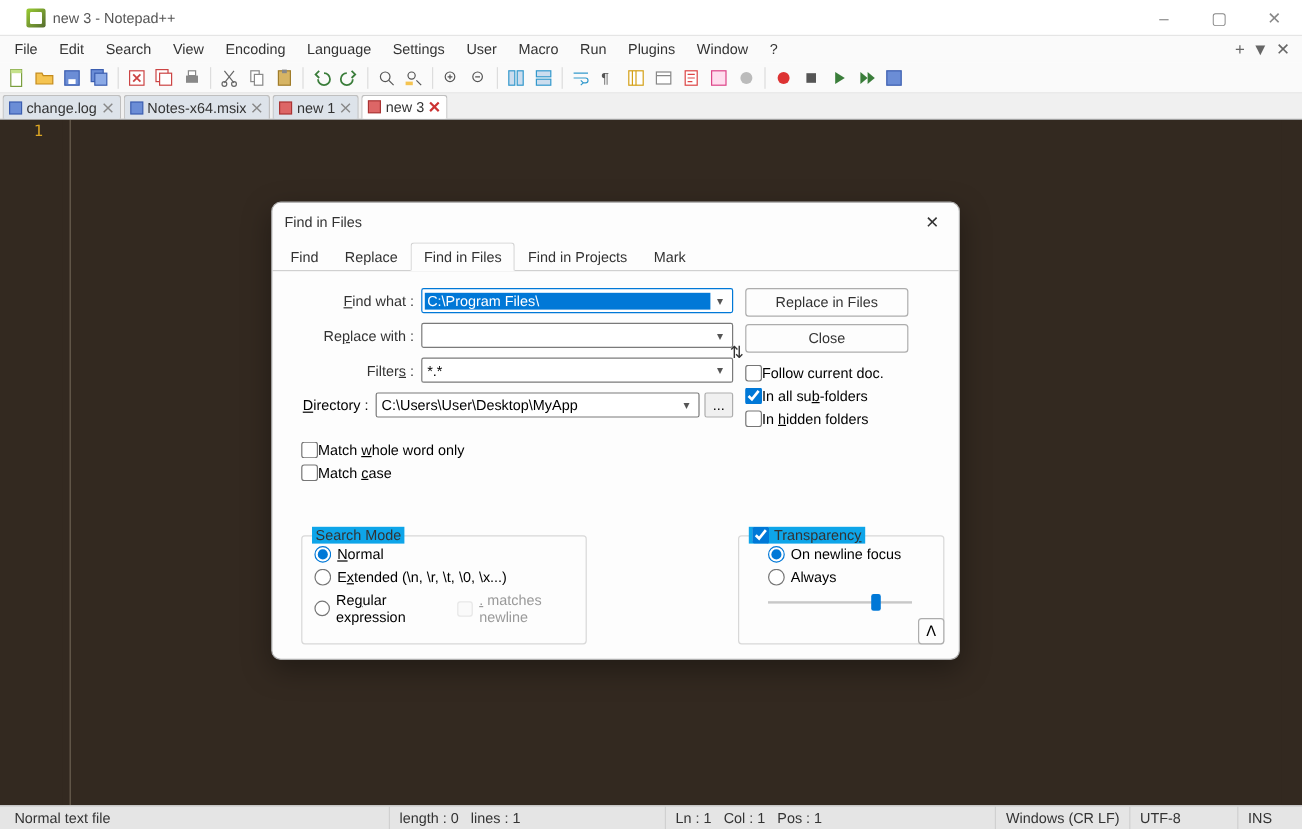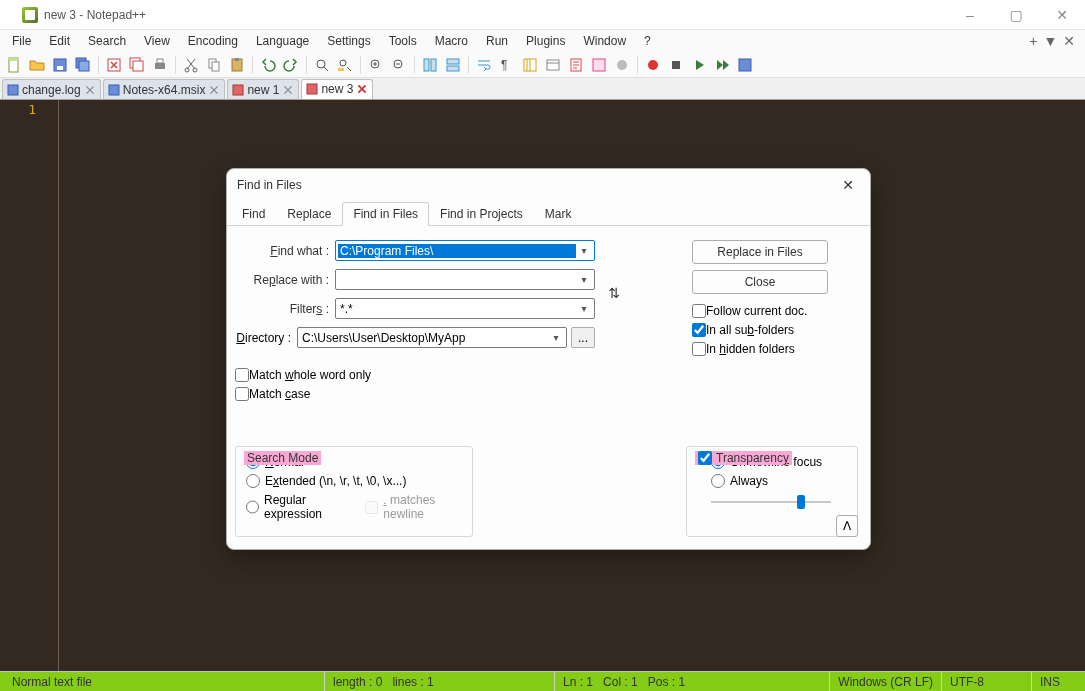--- a/index.html
+++ b/index.html
@@ -35,35 +35,35 @@
 .ftab .fclose{width:12px;height:12px;display:flex;align-items:center;justify-content:center;}
 
 
 .editor-area { position: absolute; top: 100px; left: 0; right: 0; bottom: 20px; background: #332920; display:flex;}
 .gutter{width:52px;background:#332920;border-right:none;padding-top:2px;}
 .gutter .lnum{color:#dca624;text-align:right;padding-right:16px;font-family:Consolas,monospace;font-size:13px;}
 .editor-body{flex:1;border-left:1px solid #6b6052;margin-left:6px;}
 .editor-scroll{position:absolute;right:0;top:0;bottom:0;width:17px;background:#332920;}
 
 
-.statusbar { position: absolute; bottom: 0; left: 0; right: 0; height: 20px; background: #84cc16; border-top: 1px solid #c0c0c0; display: flex; align-items: center; padding: 0 4px; color:#333;}
+.statusbar { position: absolute; bottom: 0; left: 0; right: 0; height: 20px; background: #e5e5e5; border-top: 1px solid #c0c0c0; display: flex; align-items: center; padding: 0 4px; color:#333;}
 .statusbar .cell{padding:0 8px;border-left:1px solid #d0d0d0;height:100%;display:flex;align-items:center;}
 .statusbar .cell:first-child{border-left:none;}
 .statusbar .spacer{flex:1;}
 
 
-.dialog { position: absolute; left: 226px; top: 168px; width: 645px; background: #fdfdfd; border: 1px solid #b0b0b0; border-radius: 8px; box-shadow: 0 8px 24px rgba(0,0,0,0.35); }
+.dialog { position: absolute; left: 226px; top: 168px; width: 574px; background: #fdfdfd; border: 1px solid #b0b0b0; border-radius: 8px; box-shadow: 0 8px 24px rgba(0,0,0,0.35); }
 .dialog .dtitle { height: 32px; display: flex; align-items: center; padding: 0 10px; font-size: 12px; color:#333;}
 .dialog .dclose { margin-left: auto; width: 24px; height: 24px; display:flex;align-items:center;justify-content:center; border-radius:3px; cursor:pointer; font-size:14px;}
 
 .dlg-tabs{display:flex;border-bottom:1px solid #d0d0d0;padding-left:4px;}
 .dlg-tab{padding:4px 10px;cursor:pointer;color:#333;position:relative;top:1px;border:1px solid transparent;}
 .dlg-tab.active{background:#fdfdfd;border:1px solid #d0d0d0;border-bottom:1px solid #fdfdfd;border-radius:3px 3px 0 0;}
 
-.dlg-body{padding:14px 12px 12px 8px;}
+.dlg-body{padding:14px 12px 12px 24px;}
 
 .form-row{display:flex;align-items:center;margin-bottom:8px;}
 .form-row label{width:100px;text-align:right;padding-right:6px;color:#333;}
 .combo{flex:1;height:21px;border:1px solid #7a7a7a;border-radius:2px;background:#fff;display:flex;align-items:center;padding:0 2px;position:relative;}
 .combo input{border:none;outline:none;flex:1;font-size:12px;padding:0 2px;}
 .combo.hl{border:1px solid #0078d7;}
 .combo.hl input{background:#0078d7;color:#fff;}
 .combo .dd{width:16px;text-align:center;color:#555;cursor:pointer;font-size:10px;}
 
 .left-col{float:left;width:360px;}
@@ -78,21 +78,21 @@
 
 .check-row{display:flex;align-items:center;margin-bottom:5px;gap:0;}
 .check-row input[type=checkbox]{width:14px;height:14px;}
 .check-row.blue input[type=checkbox]{accent-color:#0078d7;}
 
 .action-btn{width:136px;height:24px;border:1px solid #adadad;border-radius:3px;background:#fdfdfd;color:#333;margin-bottom:6px;cursor:pointer;display:flex;align-items:center;justify-content:center;}
 .action-btn.primary{border:1px solid #0078d7;}
 
 .dlg-lower{display:flex;gap:30px;margin-top:40px;}
 .group{border:1px solid #d8d8d8;border-radius:3px;padding:8px 10px 10px 10px;position:relative;}
-.group .glabel{position:absolute;top:-8px;left:8px;background:#f9a8d4;padding:0 3px;color:#333;margin-top:12px;}
+.group .glabel{position:absolute;top:-8px;left:8px;background:#0ea5e9;padding:0 3px;color:#333;}
 .group.left{width:238px;}
 .group.right{width:172px;margin-left: auto;}
 .radio-row{display:flex;align-items:center;gap:5px;margin-bottom:5px;}
 .radio-row input[type=radio]{width:14px;height:14px;accent-color:#0078d7;}
 .radio-row.sub{margin-left:14px;}
 .disabled{color:#9a9a9a;}
 .group .glabel.cb{display:flex;align-items:center;gap:4px;}
 .group .glabel.cb input{accent-color:#0078d7;width:14px;height:14px;}
 .slider-track{width:120px;height:18px;position:relative;margin-left:14px;margin-top:4px;}
 .slider-track .line{position:absolute;top:8px;left:0;right:0;height:2px;background:#c8c8c8;}
@@ -117,21 +117,21 @@
 </div>
 
 <div class="menubar">
   <div class="mitem">File</div>
   <div class="mitem">Edit</div>
   <div class="mitem">Search</div>
   <div class="mitem">View</div>
   <div class="mitem">Encoding</div>
   <div class="mitem">Language</div>
   <div class="mitem">Settings</div>
-  <div class="mitem">Tools</div>
+  <div class="mitem">User</div>
   <div class="mitem">Macro</div>
   <div class="mitem">Run</div>
   <div class="mitem">Plugins</div>
   <div class="mitem">Window</div>
   <div class="mitem">?</div>
   <div class="mr">
     <span>+</span>
     <span>▼</span>
     <span>✕</span>
   </div>

